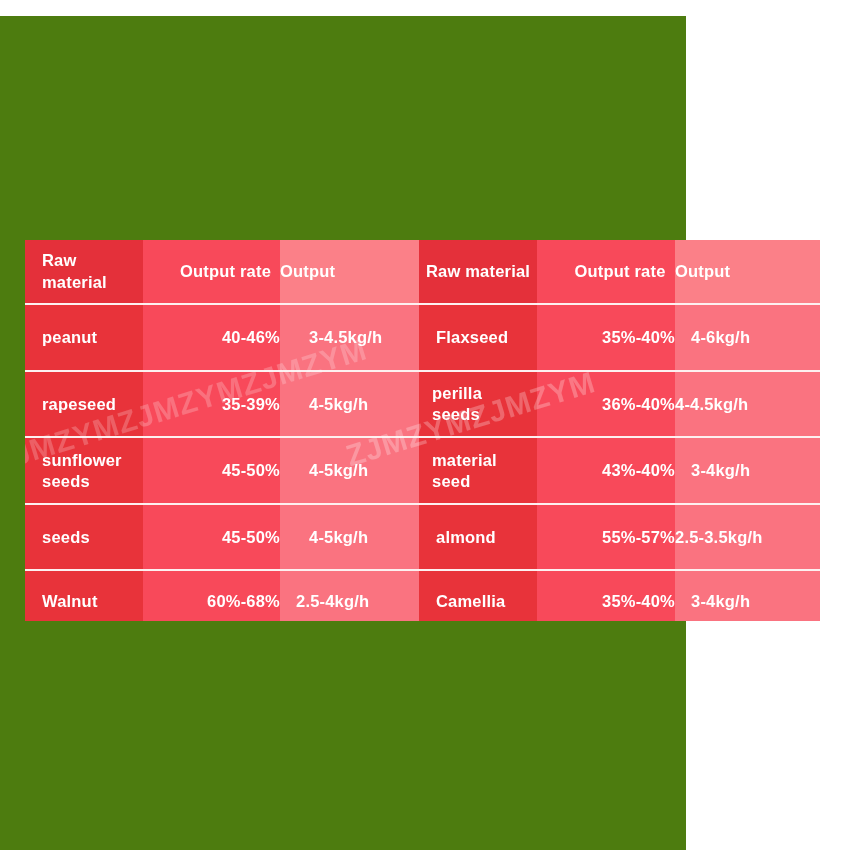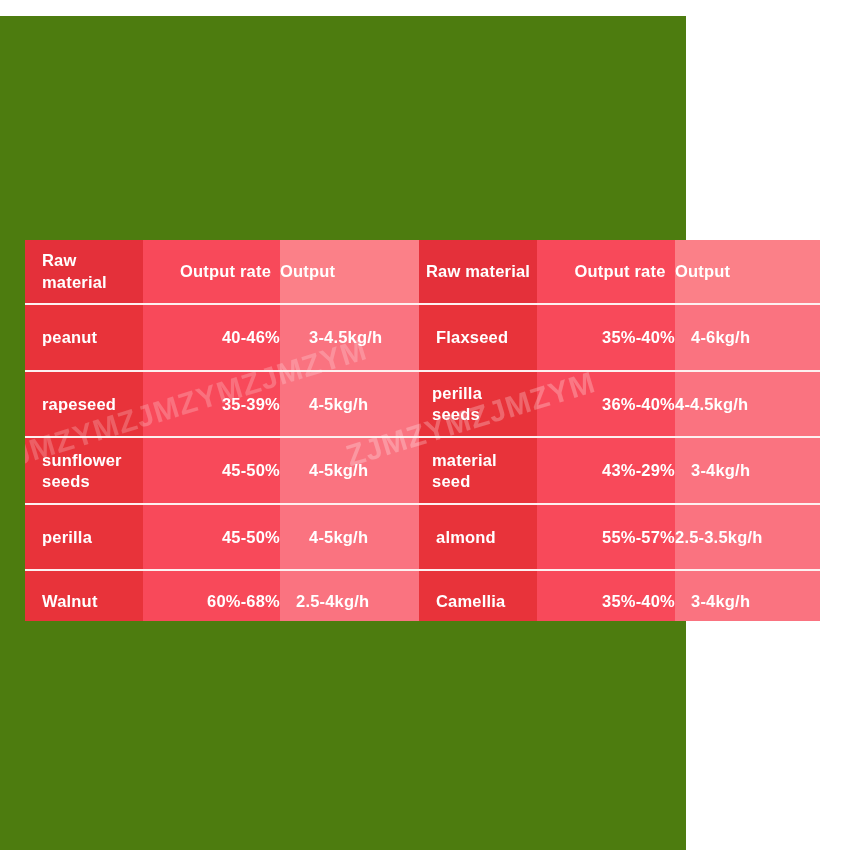--- a/index.html
+++ b/index.html
@@ -242,30 +242,30 @@
           <td class="sh-mid">
             <span class="cell-rate">45-50%</span>
           </td>
           <td class="sh-light">
             <span class="cell-out">4-5kg/h</span>
           </td>
           <td class="sh-dark">
             <span class="cell-mat narrow">material seed</span>
           </td>
           <td class="sh-mid">
-            <span class="cell-rate">43%-29%</span>
+            <span class="cell-rate">43%-40%</span>
           </td>
           <td class="sh-light">
             <span class="cell-out wide">3-4kg/h</span>
           </td>
         </tr>
 
         <tr class="r4">
           <td class="sh-dark">
-            <span class="cell-mat">perilla</span>
+            <span class="cell-mat">seeds</span>
           </td>
           <td class="sh-mid">
             <span class="cell-rate">45-50%</span>
           </td>
           <td class="sh-light">
             <span class="cell-out">4-5kg/h</span>
           </td>
           <td class="sh-dark">
             <span class="cell-mat">almond</span>
           </td>

